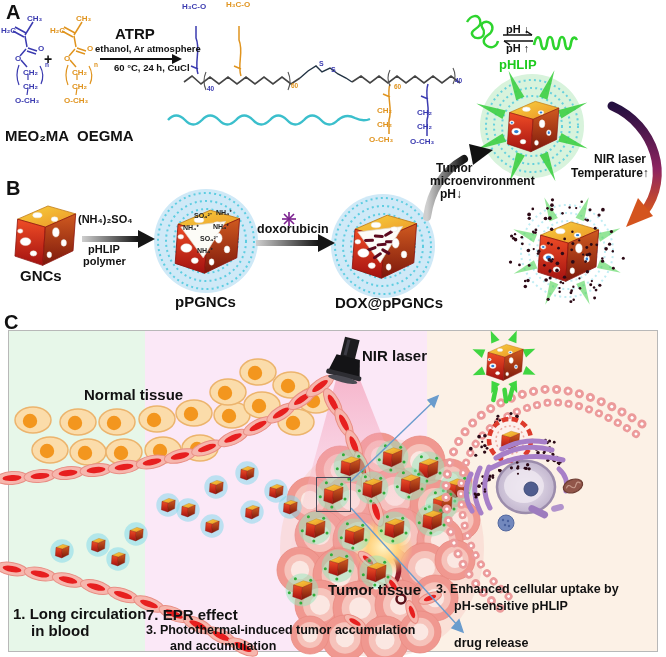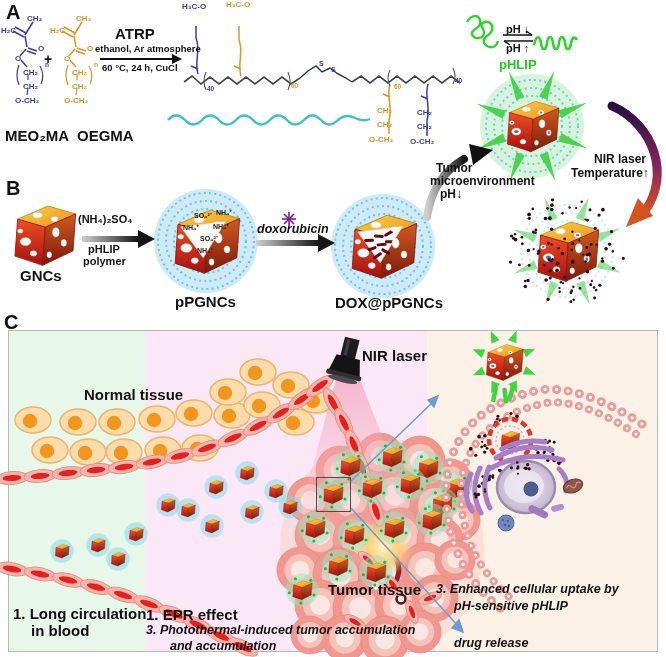--- a/index.html
+++ b/index.html
@@ -11,21 +11,21 @@
   .bg1{width:136px;background:#e7f7e9;}
   .bg2{width:282px;background:#fbe8f7;}
   .bg3{width:230px;background:#fcf1e6;}
   svg{position:absolute;left:0;top:0;}
   .lbl{position:absolute;font-weight:700;color:#111;white-space:nowrap;line-height:1.05;}
   .s20{font-size:20px;}
   .s15{font-size:15px;}
   .s14{font-size:14px;}
   .s135{font-size:15px;}
   .s13{font-size:13px;}
-  .s125{font-size:12.5px;font-style:italic;}
+  .s125{font-size:12.5px;}
   .s12{font-size:12px;}
   .s11{font-size:11px;text-align:center;}
   .s95{font-size:9.5px;}
   .s8{font-size:8px;}
   .s7{font-size:7px;}
   .s65{font-size:6.5px;}
   .cb{color:#3b3bb0;}
   .co{color:#e0941f;}
   .cg{color:#1ecb1e;}
   .ion{color:#222;}
@@ -1005,21 +1005,21 @@
   <span class="lbl s8 co" style="left:87px;top:45px">O</span>
   <span class="lbl s8 co" style="left:64px;top:55px">O</span>
   <span class="lbl s8 co" style="left:72px;top:69px">CH₂</span>
   <span class="lbl s8 co" style="left:72px;top:83px">CH₂</span>
   <span class="lbl s8 co" style="left:64px;top:97px">O-CH₃</span>
   <span class="lbl s65 co" style="left:94px;top:62px">n</span>
   <span class="lbl s14" style="left:44px;top:52px">+</span>
 
   <span class="lbl s135" style="left:115px;top:26px">ATRP</span>
   <span class="lbl s95" style="left:95px;top:44px">ethanol, Ar atmosphere</span>
-  <span class="lbl s95" style="left:102px;top:63px">60 °C, 24 h, CuCl</span>
+  <span class="lbl s95" style="left:114px;top:63px">60 °C, 24 h, CuCl</span>
 
   <span class="lbl s15" style="left:5px;top:128px">MEO₂MA</span>
   <span class="lbl s15" style="left:77px;top:128px">OEGMA</span>
 
   <span class="lbl s8 cb" style="left:182px;top:3px">H₃C-O</span>
   <span class="lbl s8 co" style="left:226px;top:1px">H₃C-O</span>
   <span class="lbl s65 cb" style="left:207px;top:86px">40</span>
   <span class="lbl s65 co" style="left:291px;top:83px">60</span>
   <span class="lbl s7 cb" style="left:319px;top:60px">S</span>
   <span class="lbl s7 cb" style="left:331px;top:66px">S</span>
@@ -1054,19 +1054,19 @@
   <span class="lbl s7 ion" style="left:183px;top:224px">NH₄⁺</span>
   <span class="lbl s7 ion" style="left:213px;top:223px">NH₄⁺</span>
   <span class="lbl s7 ion" style="left:200px;top:235px">SO₄²⁻</span>
   <span class="lbl s7 ion" style="left:197px;top:247px">NH₄⁺</span>
 
   <span class="lbl s15" style="left:84px;top:387px">Normal tissue</span>
   <span class="lbl s135" style="left:362px;top:348px">NIR laser</span>
   <span class="lbl s15" style="left:328px;top:582px">Tumor tissue</span>
   <span class="lbl s135" style="left:13px;top:606px">1. Long circulation</span>
   <span class="lbl s135" style="left:31px;top:623px">in blood</span>
-  <span class="lbl s135" style="left:146px;top:607px">1. EPR effect</span>
+  <span class="lbl s135" style="left:146px;top:607px">7. EPR effect</span>
   <span class="lbl s125" style="left:146px;top:624px">3. Photothermal-induced tumor accumulation</span>
   <span class="lbl s125" style="left:170px;top:640px">and accumulation</span>
   <span class="lbl s125" style="left:436px;top:583px">3. Enhanced cellular uptake by</span>
   <span class="lbl s125" style="left:454px;top:600px">pH-sensitive pHLIP</span>
   <span class="lbl s125" style="left:454px;top:637px">drug release</span>
 </div>
 
 </body></html>

